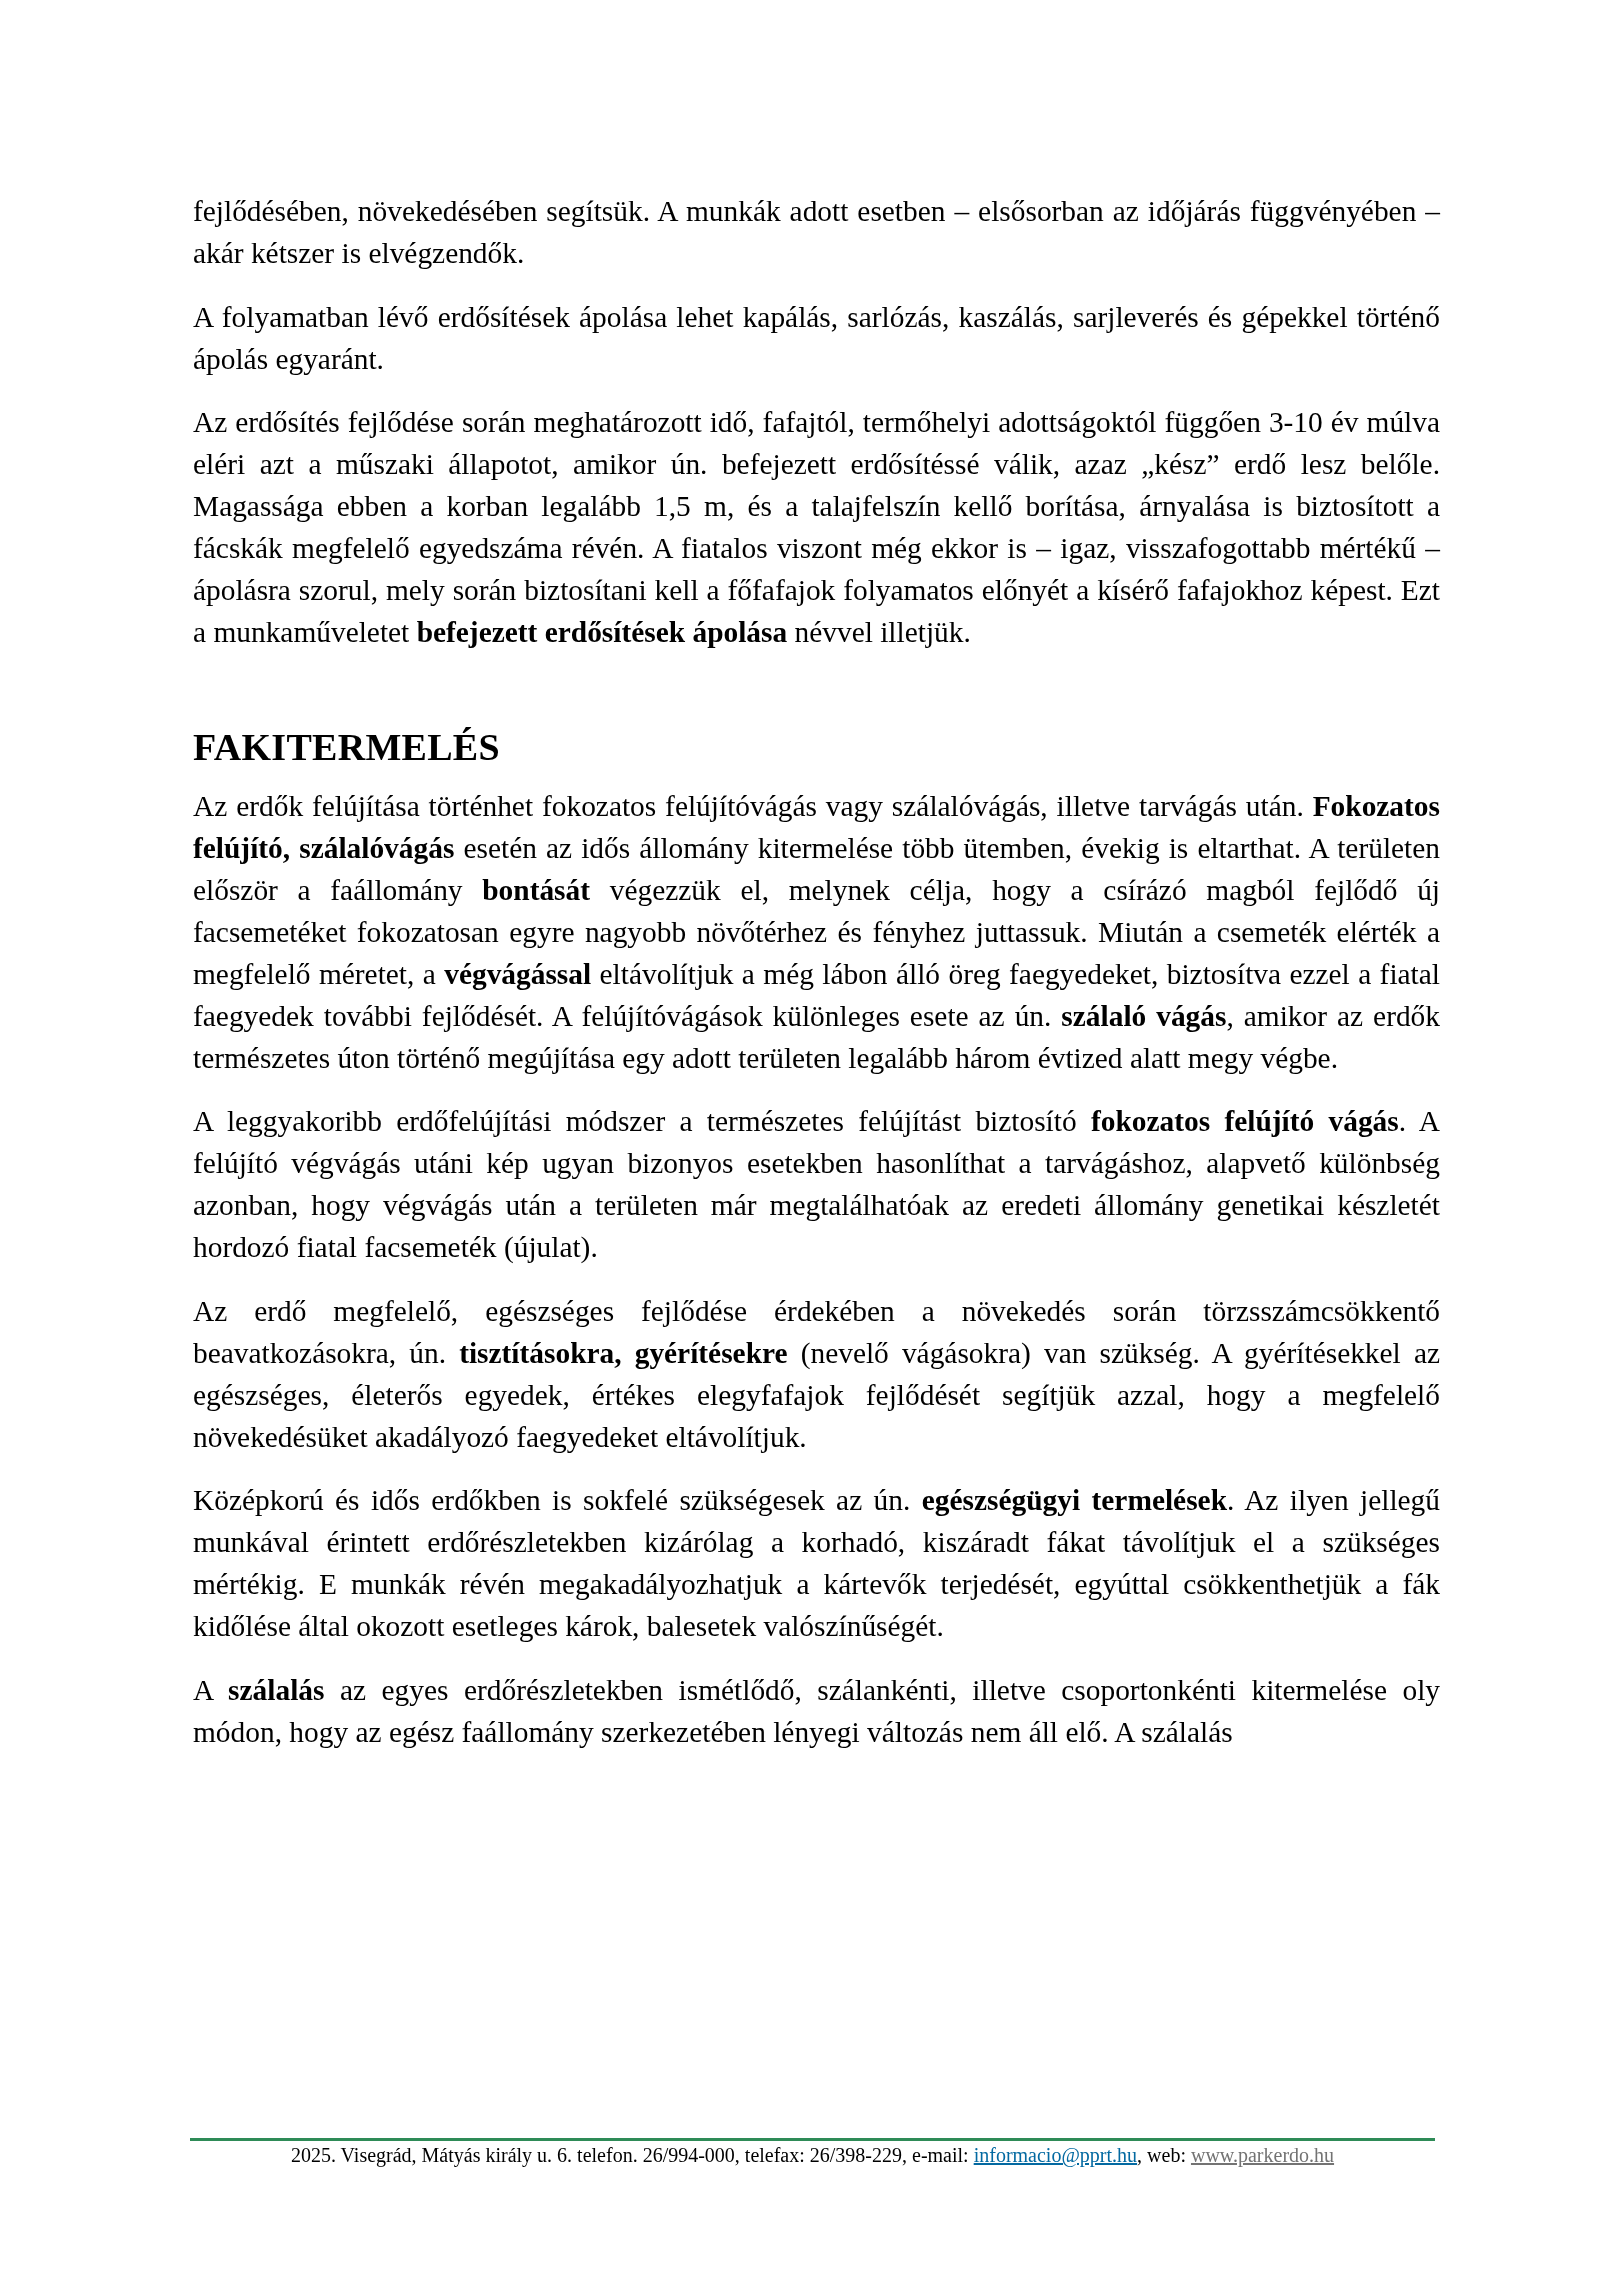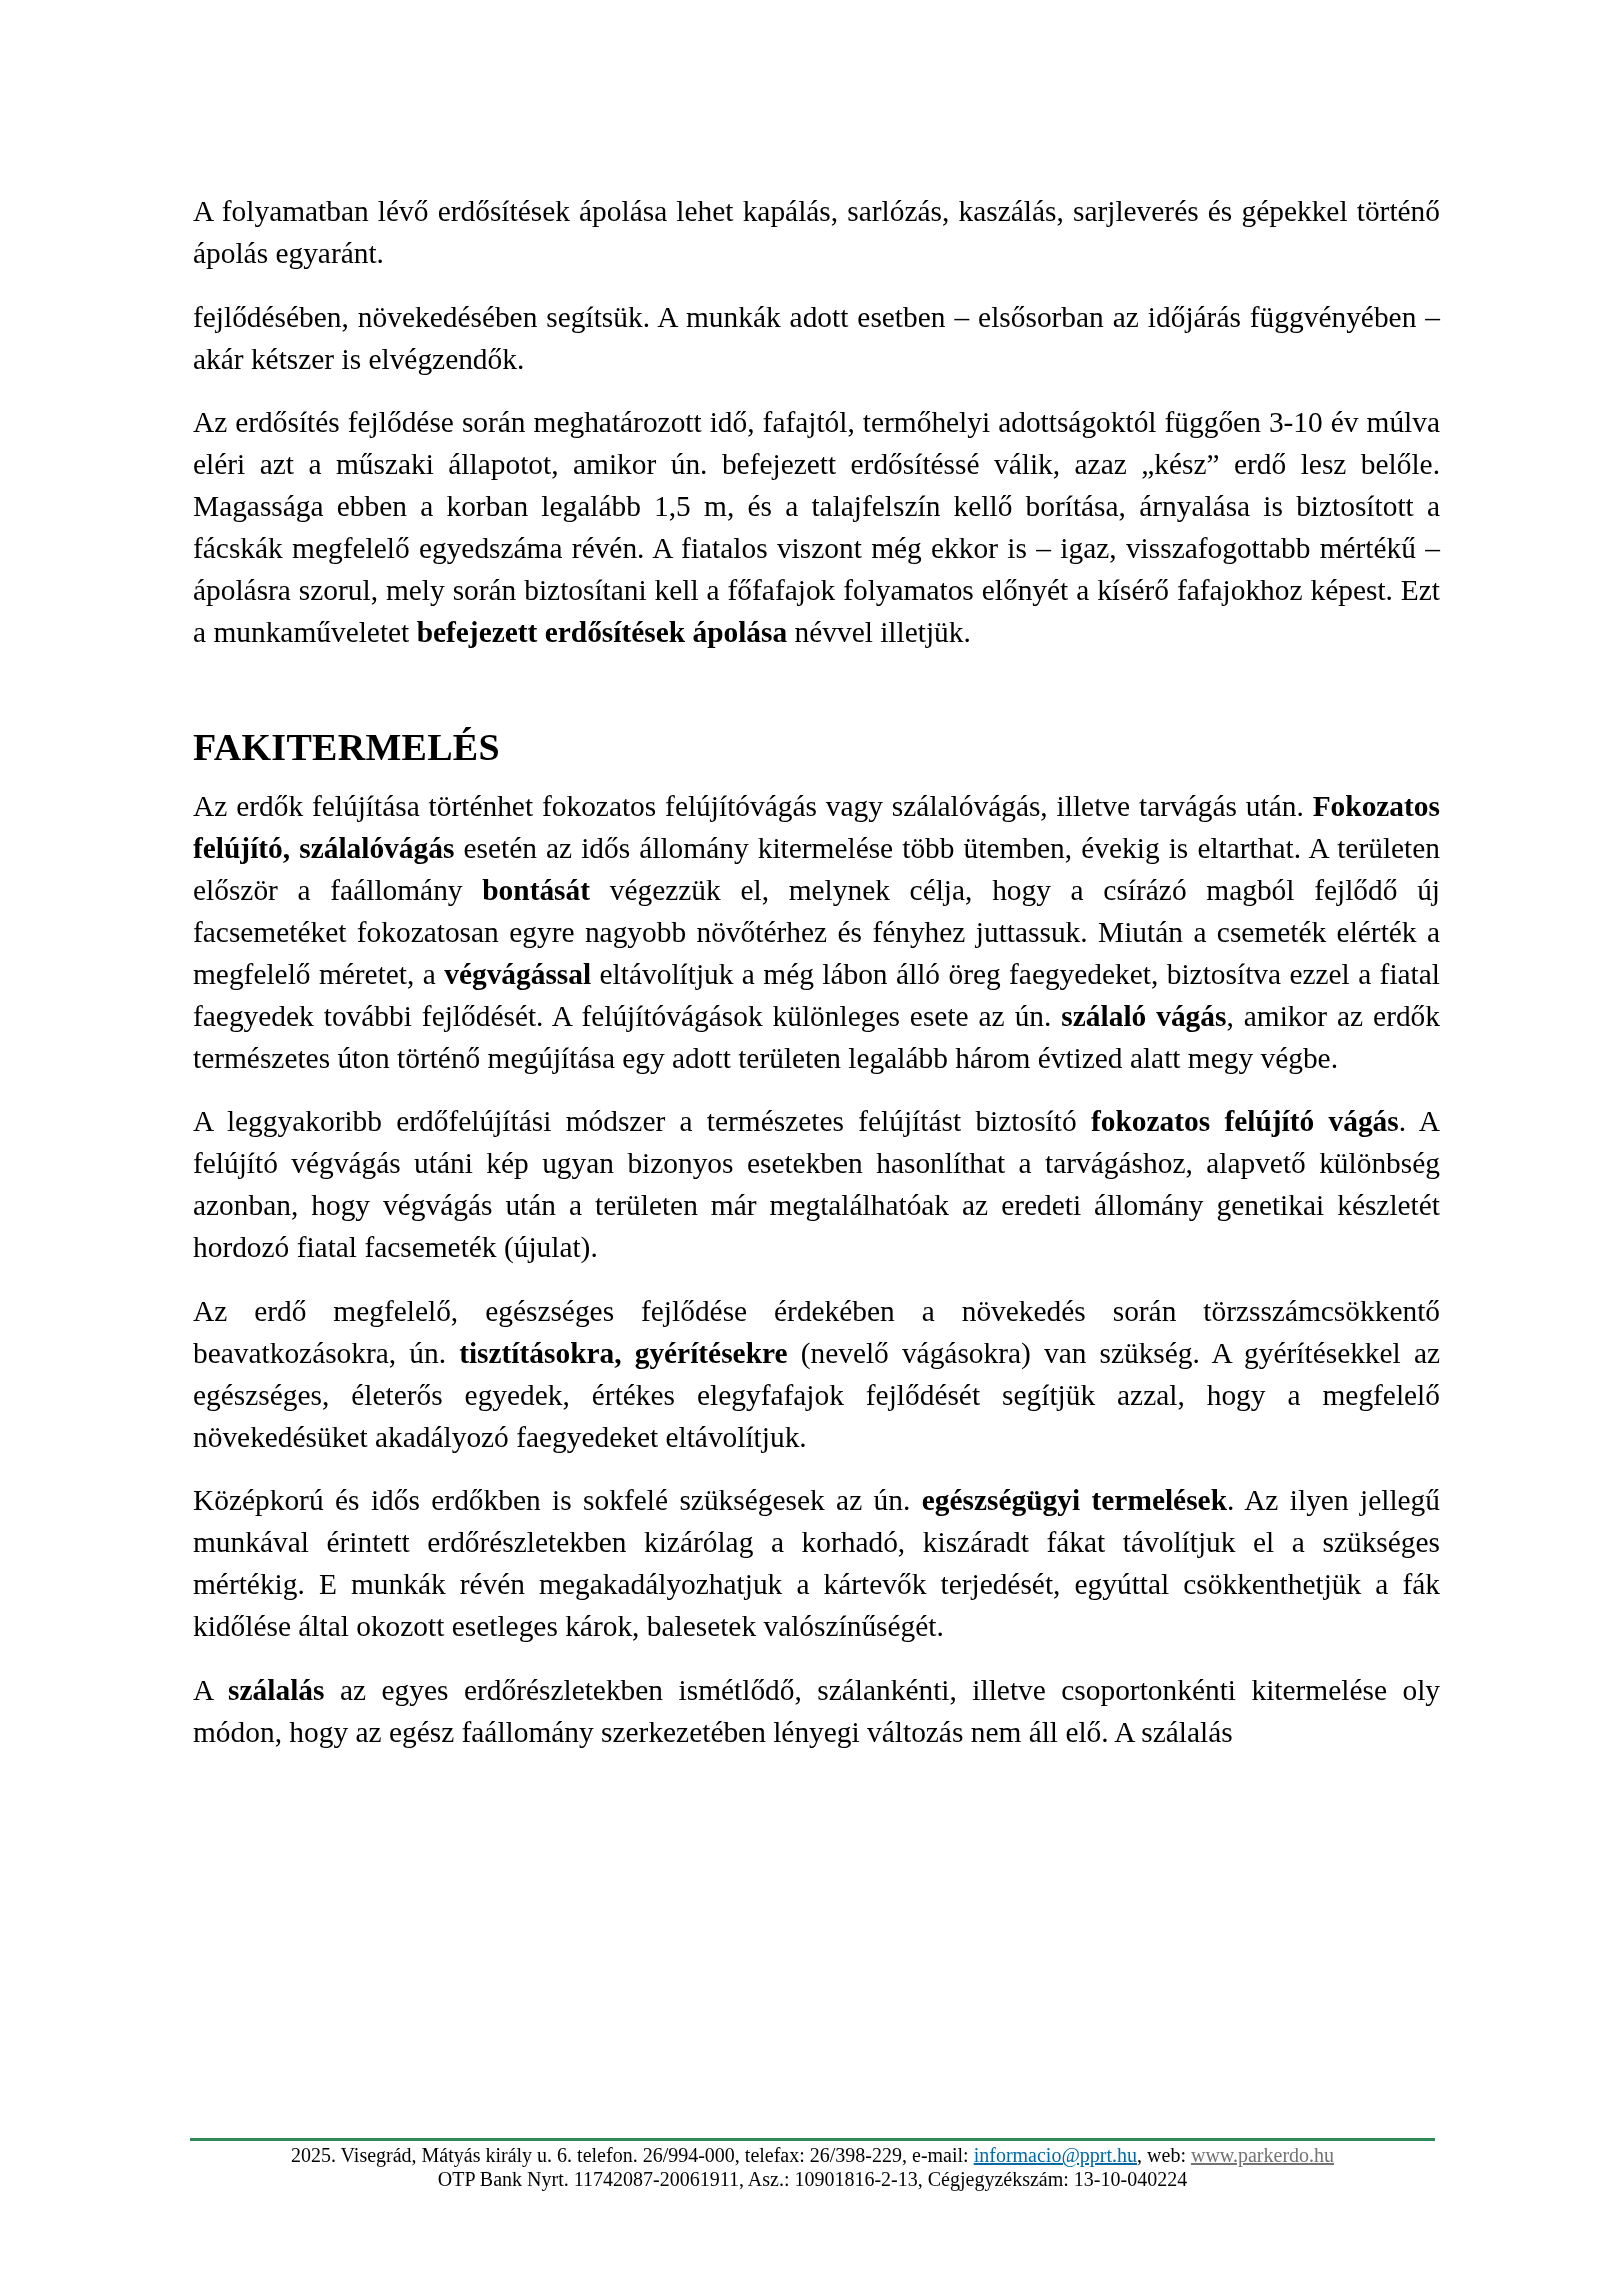--- a/index.html
+++ b/index.html
@@ -57,34 +57,33 @@
     }
     .footer-line {
       white-space: nowrap;
     }
   </style>
 </head>
 <body>
 
 <div class="page">
   <div id="paras-before">
+      <p class="para"><span>fejlődésében, növekedésében segítsük. A munkák adott esetben – elsősorban az időjárás függvényében – akár kétszer is elvégzendők.</span></p>
       <p class="para"><span>A folyamatban lévő erdősítések ápolása lehet kapálás, sarlózás, kaszálás, sarjleverés és gépekkel történő ápolás egyaránt.</span></p>
-      <p class="para"><span>fejlődésében, növekedésében segítsük. A munkák adott esetben – elsősorban az időjárás függvényében – akár kétszer is elvégzendők.</span></p>
       <p class="para"><span>Az erdősítés fejlődése során meghatározott idő, fafajtól, termőhelyi adottságoktól függően 3-10 év múlva eléri azt a műszaki állapotot, amikor ún. befejezett erdősítéssé válik, azaz „kész” erdő lesz belőle. Magassága ebben a korban legalább 1,5 m, és a talajfelszín kellő borítása, árnyalása is biztosított a fácskák megfelelő egyedszáma révén. A fiatalos viszont még ekkor is – igaz, visszafogottabb mértékű – ápolásra szorul, mely során biztosítani kell a főfafajok folyamatos előnyét a kísérő fafajokhoz képest. Ezt a munkaműveletet </span><b>befejezett erdősítések ápolása</b><span> névvel illetjük.</span></p>
     </div>
   <h2 class="heading">FAKITERMELÉS</h2>
   <div id="paras-after">
       <p class="para"><span>Az erdők felújítása történhet fokozatos felújítóvágás vagy szálalóvágás, illetve tarvágás után. </span><b>Fokozatos felújító, szálalóvágás</b><span> esetén az idős állomány kitermelése több ütemben, évekig is eltarthat. A területen először a faállomány </span><b>bontását</b><span> végezzük el, melynek célja, hogy a csírázó magból fejlődő új facsemetéket fokozatosan egyre nagyobb növőtérhez és fényhez juttassuk. Miután a csemeték elérték a megfelelő méretet, a </span><b>végvágással</b><span> eltávolítjuk a még lábon álló öreg faegyedeket, biztosítva ezzel a fiatal faegyedek további fejlődését. A felújítóvágások különleges esete az ún. </span><b>szálaló vágás</b><span>, amikor az erdők természetes úton történő megújítása egy adott területen legalább három évtized alatt megy végbe.</span></p>
       <p class="para"><span>A leggyakoribb erdőfelújítási módszer a természetes felújítást biztosító </span><b>fokozatos felújító vágás</b><span>. A felújító végvágás utáni kép ugyan bizonyos esetekben hasonlíthat a tarvágáshoz, alapvető különbség azonban, hogy végvágás után a területen már megtalálhatóak az eredeti állomány genetikai készletét hordozó fiatal facsemeték (újulat).</span></p>
       <p class="para"><span>Az erdő megfelelő, egészséges fejlődése érdekében a növekedés során törzsszámcsökkentő beavatkozásokra, ún. </span><b>tisztításokra, gyérítésekre</b><span> (nevelő vágásokra) van szükség. A gyérítésekkel az egészséges, életerős egyedek, értékes elegyfafajok fejlődését segítjük azzal, hogy a megfelelő növekedésüket akadályozó faegyedeket eltávolítjuk.</span></p>
       <p class="para"><span>Középkorú és idős erdőkben is sokfelé szükségesek az ún. </span><b>egészségügyi termelések</b><span>. Az ilyen jellegű munkával érintett erdőrészletekben kizárólag a korhadó, kiszáradt fákat távolítjuk el a szükséges mértékig. E munkák révén megakadályozhatjuk a kártevők terjedését, egyúttal csökkenthetjük a fák kidőlése által okozott esetleges károk, balesetek valószínűségét.</span></p>
       <p class="para"><span>A </span><b>szálalás</b><span> az egyes erdőrészletekben ismétlődő, szálankénti, illetve csoportonkénti kitermelése oly módon, hogy az egész faállomány szerkezetében lényegi változás nem áll elő. A szálalás</span></p>
     </div>
 </div>
 
 <div class="footer">
   <div class="footer-rule" style="background: rgb(46, 139, 87);"></div>
   <div class="footer-line">
     <span>2025. Visegrád, Mátyás király u. 6. telefon. 26/994-000, telefax: 26/398-229, e-mail: </span><a style="color: #0369a1;">informacio@pprt.hu</a><span>, web: </span><a style="color: #737373;">www.parkerdo.hu</a>
   </div>
-  <div class="footer-line">OTP Bank Nyrt. 11742087-20061911, Asz.: 10901816-2-13, Cégjegyzékszám: 13-10-040224</div>
 </div>
 
 
 </body></html>

